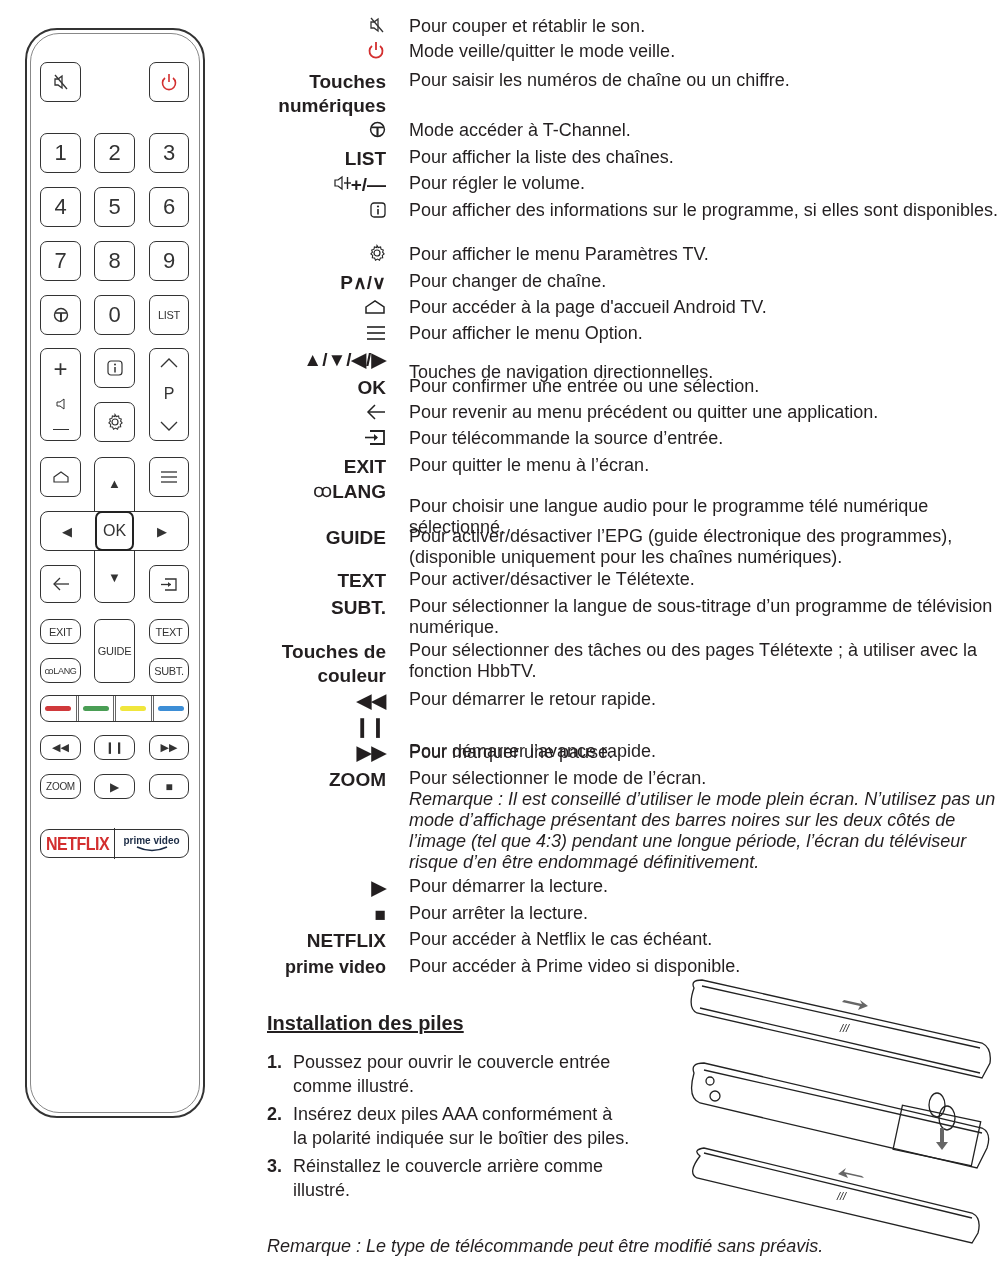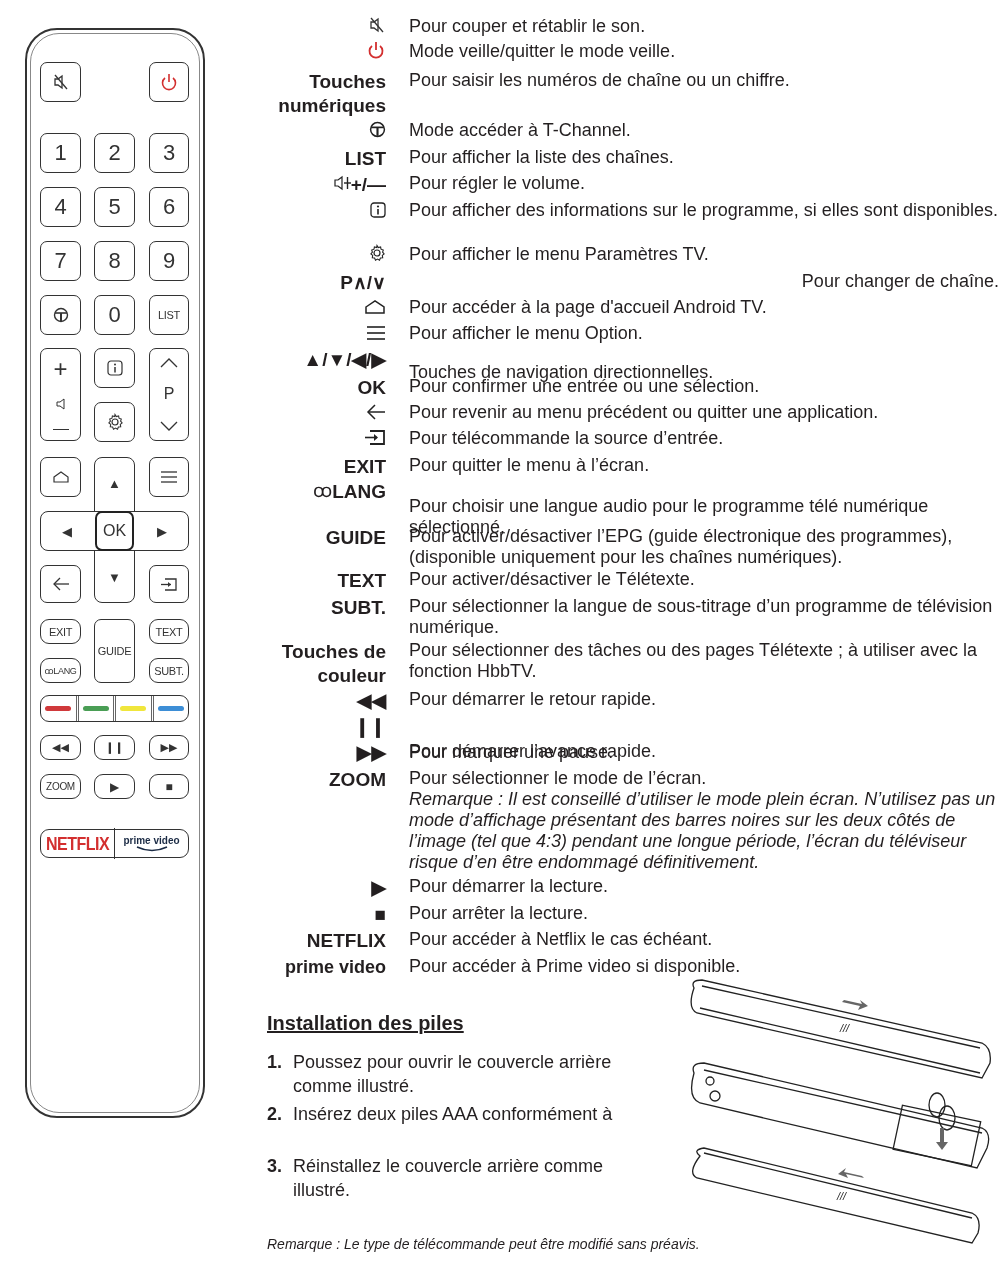--- a/index.html
+++ b/index.html
@@ -19,21 +19,21 @@
   .brand{position:absolute;left:40px;top:829px;width:149px;height:29px;border:1.3px solid #333;border-radius:9px;box-sizing:border-box;display:flex;}
   .brand .nf{width:73px;border-right:1px solid #333;display:flex;align-items:center;justify-content:center;color:#d32f2f;font-weight:bold;font-size:16px;letter-spacing:-0.5px;font-family:"Liberation Sans",sans-serif;transform:scaleY(1.15);}
   .brand .pv{flex:1;display:flex;flex-direction:column;align-items:center;justify-content:center;color:#1a2a44;font-size:10px;font-weight:bold;}
   .key{position:absolute;width:128px;left:258px;text-align:right;font-weight:bold;font-size:19px;line-height:23px;}
   .desc{position:absolute;left:409px;width:590px;font-size:18px;line-height:21px;}
   .desc i{font-style:italic;}
   .h2{position:absolute;left:267px;top:1012px;font-weight:bold;font-size:20px;text-decoration:underline;}
   .step{position:absolute;left:267px;font-size:18px;line-height:24px;}
   .step b{display:inline-block;width:26px;}
   .step .cont{padding-left:26px;display:block;}
-  .note{position:absolute;left:267px;top:1236px;font-style:italic;font-size:14px;}
+  .note{position:absolute;left:267px;top:1236px;font-style:italic;font-size:18px;}
   .illus{position:absolute;left:682px;top:978px;}
 </style>
 </head>
 <body>
 
 <div class="remote"></div>
 
 <div class="btn" style="left:40px;top:62px;width:41px;height:40px;">
   <svg width="18" height="18" viewBox="0 0 18 18">
       <path d="M3 6h3l4-3v12l-4-3H3z" fill="none" stroke="#333" stroke-width="1.3"></path>
@@ -223,21 +223,21 @@
           <circle cx="8" cy="4.5" r="1.1" fill="#222"></circle>
           <line x1="8" y1="7" x2="8" y2="12.5" stroke="#222" stroke-width="1.6"></line>
         </svg></span></div>
     <div class="desc" style="top: 200px;"><span>Pour afficher des informations sur le programme, si elles sont disponibles.</span></div>
     <div class="key" style="top: 243px;"><span style="display: inline-block; vertical-align: middle;"><svg width="18" height="18" viewBox="0 0 18 18">
           <circle cx="9" cy="9" r="3" fill="none" stroke="#222" stroke-width="1.2"></circle>
           <path d="M9 1.5l1.3 2 2.3-.6.4 2.3 2.3.8-.7 2.2 1.5 1.8-1.8 1.4.4 2.3-2.3.3-.9 2.2-2-1.1-2 1.1-.9-2.2-2.3-.3.4-2.3-1.8-1.4 1.5-1.8-.7-2.2 2.3-.8.4-2.3 2.3.6z" fill="none" stroke="#222" stroke-width="1.1"></path>
         </svg></span></div>
     <div class="desc" style="top: 244px;"><span>Pour afficher le menu Paramètres TV.</span></div>
     <div class="key" style="top: 270px;"><span style="vertical-align: middle;">P∧/∨</span></div>
-    <div class="desc" style="top: 271px; text-align: right;"><span>Pour changer de chaîne.</span></div>
+    <div class="desc" style="top: 271px;"><span>Pour changer de chaîne.</span></div>
     <div class="key" style="top: 296px;"><span style="display: inline-block; vertical-align: middle;"><svg width="22" height="16" viewBox="0 0 22 16">
           <path d="M2 8L11 2l9 6v6H2z" fill="none" stroke="#222" stroke-width="1.5"></path>
         </svg></span></div>
     <div class="desc" style="top: 297px;"><span>Pour accéder à la page d'accueil Android TV.</span></div>
     <div class="key" style="top: 322px;"><span style="display: inline-block; vertical-align: middle;"><svg width="20" height="16" viewBox="0 0 20 16">
           <line x1="1" y1="2" x2="19" y2="2" stroke="#222" stroke-width="1.6"></line>
           <line x1="1" y1="8" x2="19" y2="8" stroke="#222" stroke-width="1.6"></line>
           <line x1="1" y1="14" x2="19" y2="14" stroke="#222" stroke-width="1.6"></line>
         </svg></span></div>
     <div class="desc" style="top: 323px;"><span>Pour afficher le menu Option.</span></div>
@@ -280,22 +280,22 @@
     <div class="desc" style="top: 876px;"><span>Pour démarrer la lecture.</span></div>
     <div class="key" style="top: 902px;"><span style="vertical-align: middle;">■</span></div>
     <div class="desc" style="top: 903px;"><span>Pour arrêter la lecture.</span></div>
     <div class="key" style="top: 928px;"><span style="vertical-align: middle;">NETFLIX</span></div>
     <div class="desc" style="top: 929px;"><span>Pour accéder à Netflix le cas échéant.</span></div>
     <div class="key" style="top: 955px;"><span style="font-size: 18px; vertical-align: middle;">prime video</span></div>
     <div class="desc" style="top: 956px;"><span>Pour accéder à Prime video si disponible.</span></div>
   </div>
 
 <div class="h2">Installation des piles</div>
-<div class="step" style="top:1050px;"><b>1.</b><span>Poussez pour ouvrir le couvercle arrière</span><span class="cont">comme illustré.</span></div>
-<div class="step" style="top:1102px;"><b>2.</b><span>Insérez deux piles AAA conformément à</span></div>
+<div class="step" style="top:1050px;"><b>1.</b><span>Poussez pour ouvrir le couvercle entrée</span><span class="cont">comme illustré.</span></div>
+<div class="step" style="top:1102px;"><b>2.</b><span>Insérez deux piles AAA conformément à</span><span class="cont">la polarité indiquée sur le boîtier des piles.</span></div>
 <div class="step" style="top:1154px;"><b>3.</b><span>Réinstallez le couvercle arrière comme</span><span class="cont">illustré.</span></div>
 <div class="note">Remarque : Le type de télécommande peut être modifié sans préavis.</div>
 
 <svg class="illus" width="315" height="270" viewBox="0 0 315 270">
   <g fill="none" stroke="#222" stroke-width="1.3">
     <path d="M12 10 Q8 2 20 2 L300 65 Q310 70 308 85 L300 100 L15 35 Q5 30 12 10z"></path>
     <path d="M20 8 L298 70 M18 30 L298 95"></path>
   </g>
   <path d="M162 22l18 4-2-4 8 6-10 4 2-4-18-4z" fill="#666"></path>
   <text x="158" y="54" font-size="11" font-style="italic" fill="#222" font-family="Liberation Sans, sans-serif">///</text>

